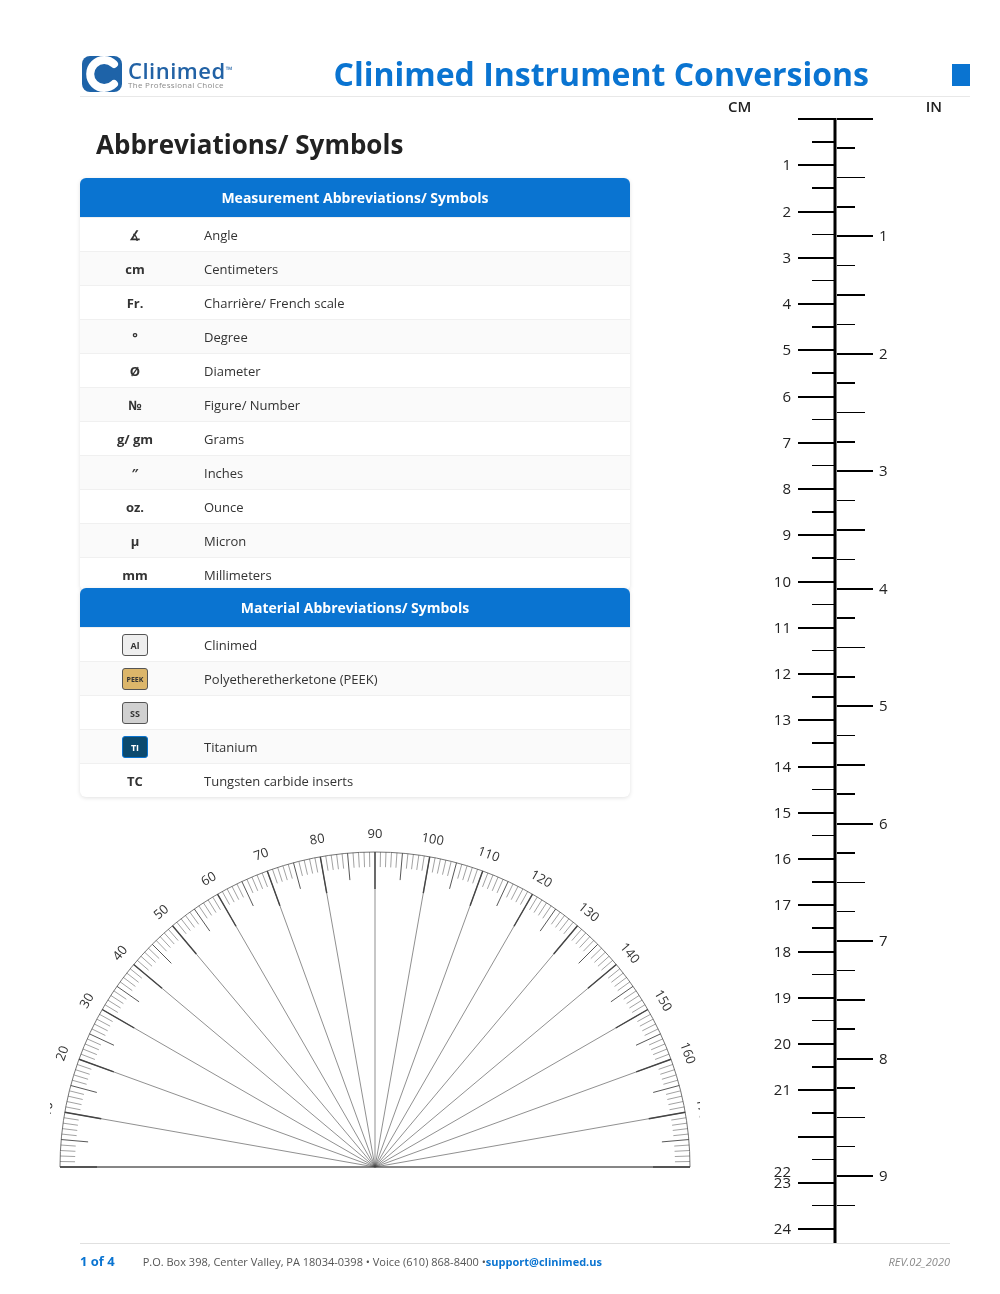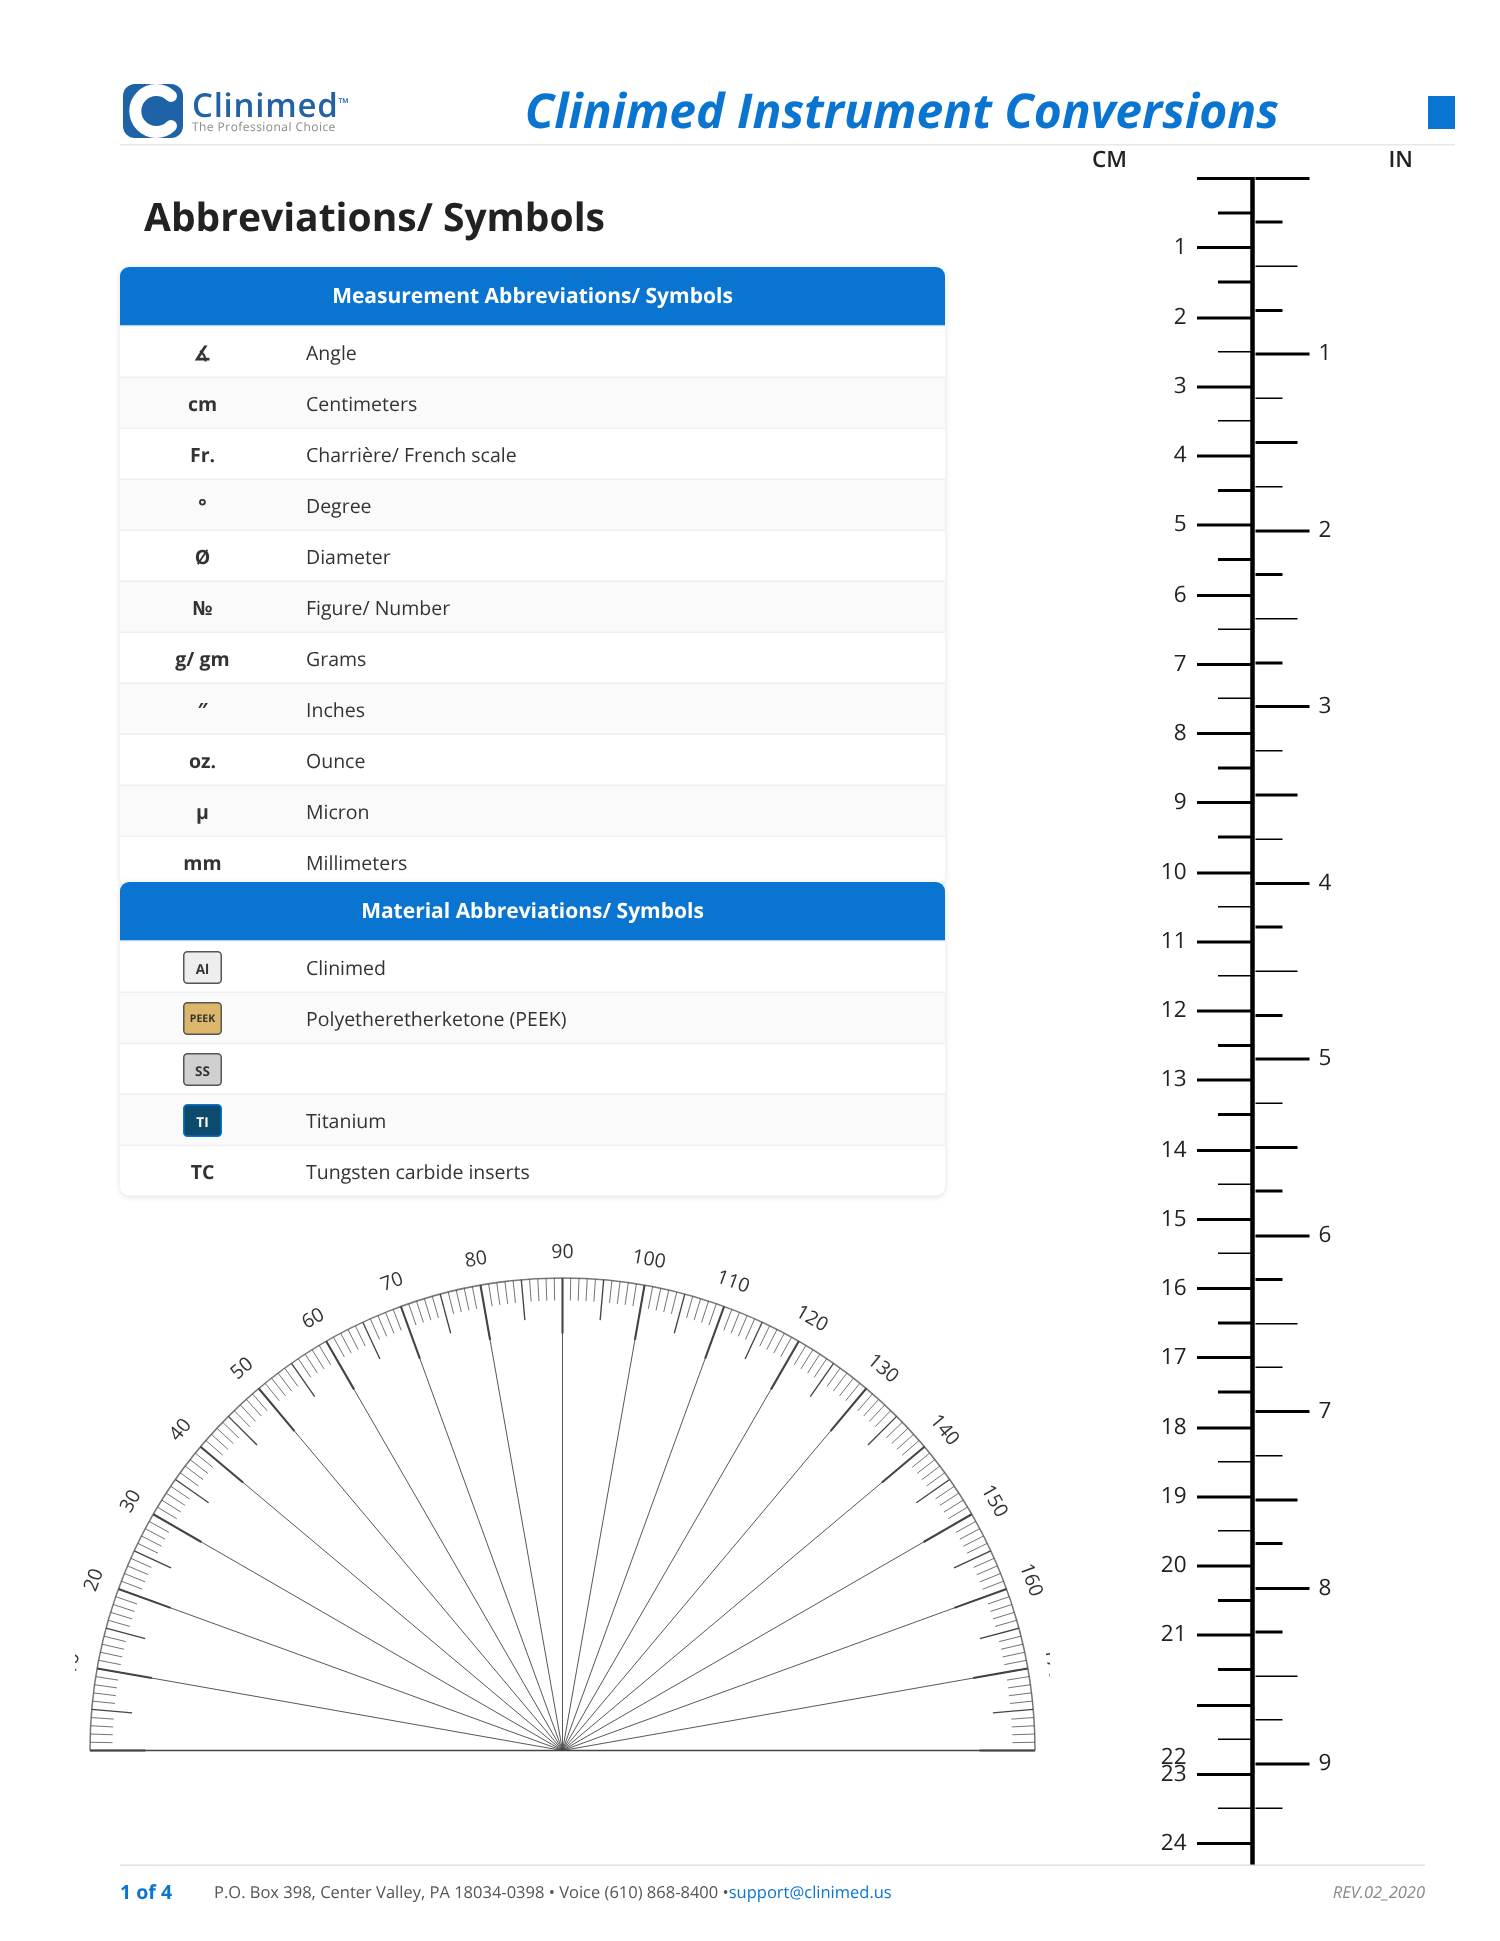--- a/index.html
+++ b/index.html
@@ -22,21 +22,21 @@
   .logo { display: flex; align-items: center; gap: 4px; }
   .logo-mark {
     width: 44px; height: 40px; position: relative;
   }
   .logo-text { line-height: 1; }
   .logo-brand { font-size: 22px; color: #2262a5; font-weight: 600; letter-spacing: .5px; }
   .logo-tm { font-size: 9px; vertical-align: super; color: #2262a5; }
   .logo-tag { font-size: 8px; color: #8a8a8a; letter-spacing: .3px; }
   .title {
     flex: 1; text-align: center;
-    font-size: 32px; font-weight: 700; color: #0a74d1; font-style: italic;
+    font-size: 32px; font-weight: 700; color: #0a74d1;
   }
   .title-bar {
     width: 18px; height: 22px; background: #0a74d1;
     position: absolute; right: 0; top: 12px;
   }
   .header-rule {
     position: absolute; left: 80px; right: 30px; top: 96px;
     height: 1px; background: #e8e8e8;
   }
 
@@ -111,21 +111,21 @@
   .prot-svg { width:100%; height:100%; }
   .prot-label { font-size: 13px; fill:#333; }
 
   
   .footer {
     position:absolute; left:80px; right:50px; bottom:24px;
     border-top:1px solid #e0e0e0; padding-top:8px;
     display:flex; align-items:center; font-size:11px; color:#555;
   }
   .page-num { color:#0a74d1; font-weight:700; font-size:13px; margin-right:28px; }
-  .footer a { color:#0a74d1; font-weight:400; text-decoration:none;text-align:center; }
+  .footer a { color:#0a74d1; font-weight:700; text-decoration:none;text-align:center; }
   .rev { margin-left:auto; font-style:italic; color:#888; }
 </style>
 </head>
 <body>
 
 <div class="page">
 
   <div class="header">
     <div class="logo">
       <div class="logo-mark">

